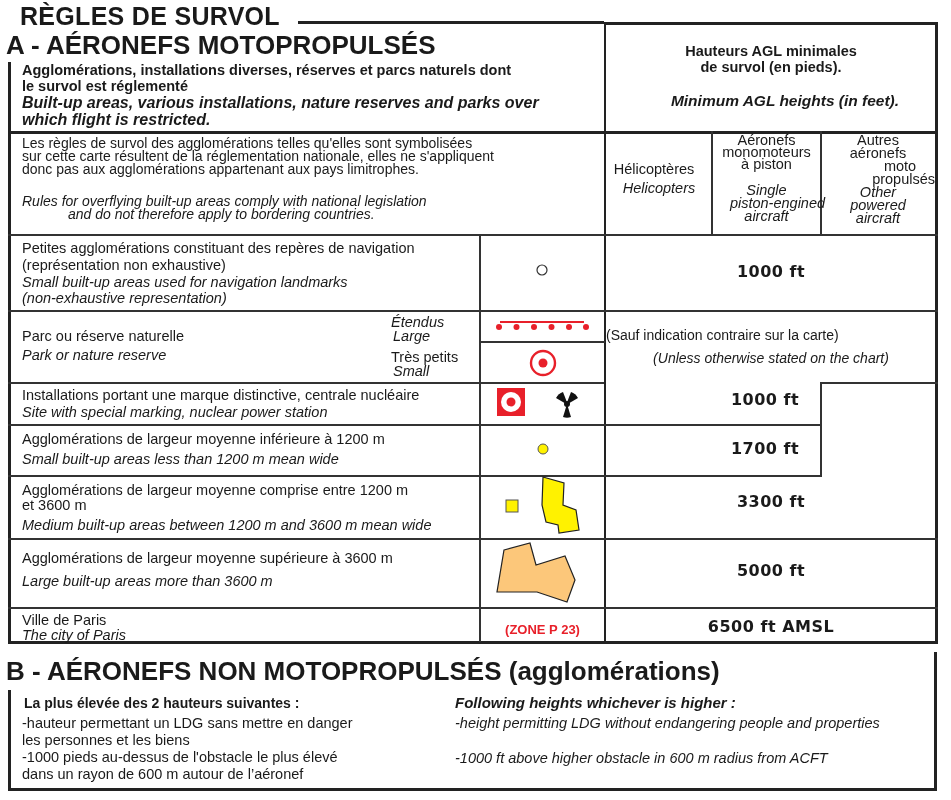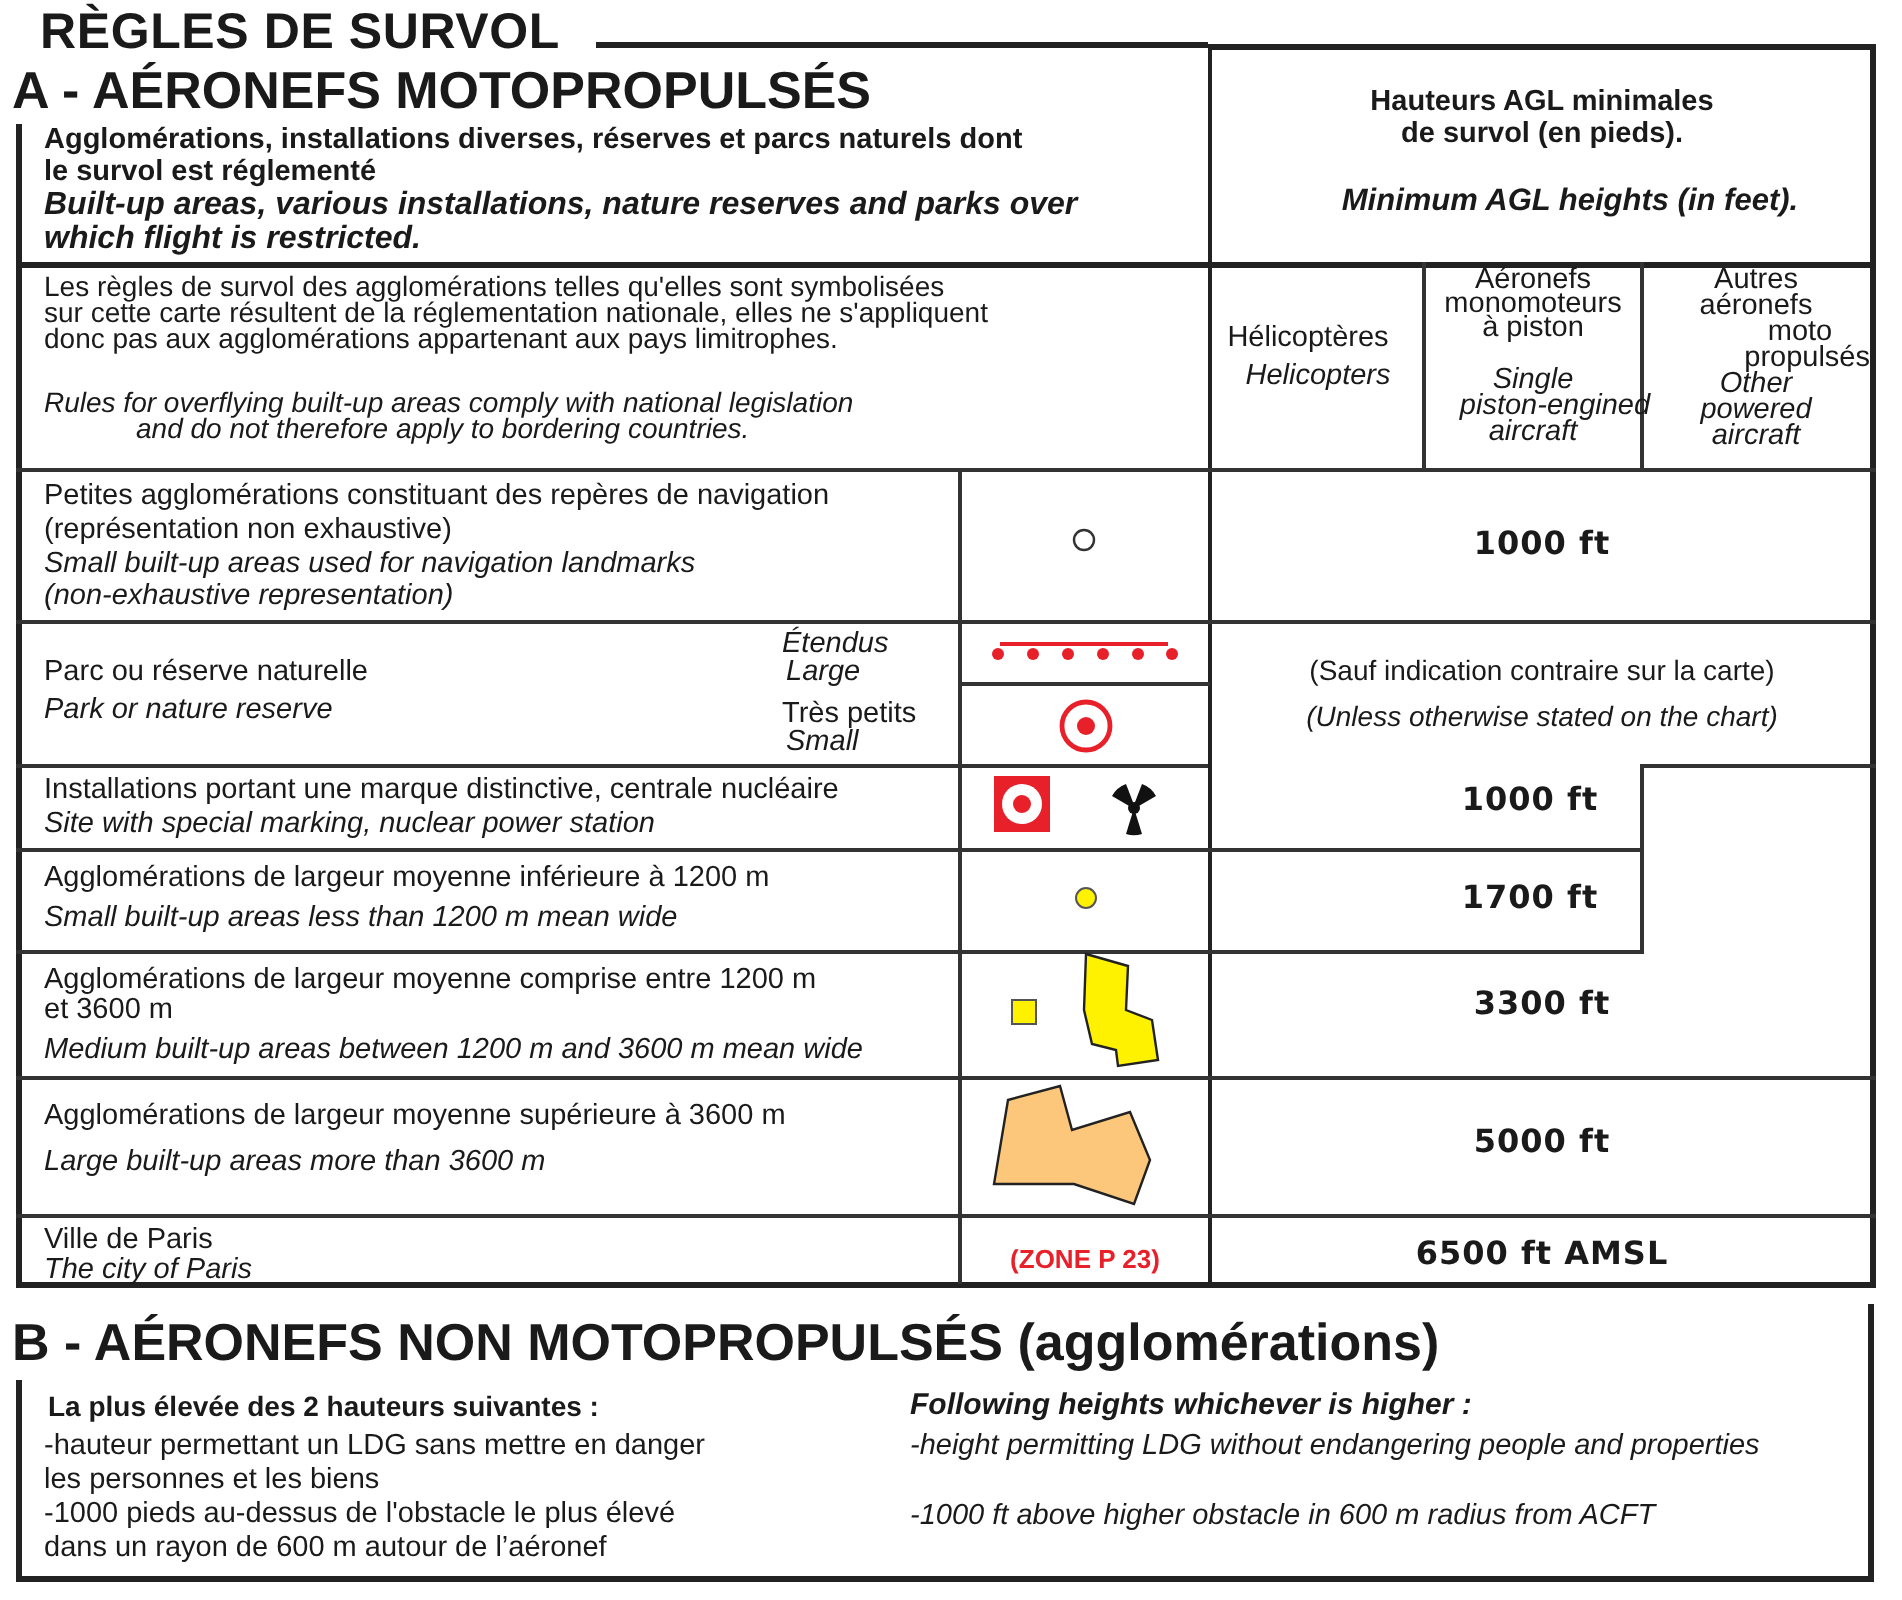--- a/index.html
+++ b/index.html
@@ -100,21 +100,21 @@
   <circle cx="22.5" cy="9" r="3" fill="#e8202a"></circle>
   <circle cx="40" cy="9" r="3" fill="#e8202a"></circle>
   <circle cx="57.5" cy="9" r="3" fill="#e8202a"></circle>
   <circle cx="75" cy="9" r="3" fill="#e8202a"></circle>
   <circle cx="92" cy="9" r="3" fill="#e8202a"></circle>
 </svg>
 <svg class="abs" style="left:528px;top:348px;" width="30" height="30">
   <circle cx="15" cy="15" r="12" fill="none" stroke="#e8202a" stroke-width="2.4"></circle>
   <circle cx="15" cy="15" r="4.5" fill="#e8202a"></circle>
 </svg>
-<div class="abs txt" style="left:606px;top:327px;width:330px;text-align:center;font-size:14px;">(Sauf indication contraire sur la carte)</div>
+<div class="abs txt" style="left:606px;top:327px;width:330px;text-align:left;font-size:14px;">(Sauf indication contraire sur la carte)</div>
 <div class="abs txt it" style="left:606px;top:350px;width:330px;text-align:center;font-size:14px;">(Unless otherwise stated on the chart)</div>
 
 <div class="abs hline" style="left:8px;top:382px;width:596px;"></div>
 <div class="abs txt" style="left:22px;top:387px;">Installations portant une marque distinctive, centrale nucléaire</div>
 <div class="abs txt it" style="left:22px;top:404px;">Site with special marking, nuclear power station</div>
 <svg class="abs" style="left:497px;top:388px;" width="30" height="30">
   <rect x="0" y="0" width="28" height="28" fill="#e8202a"></rect>
   <circle cx="14" cy="14" r="10" fill="#fff"></circle>
   <circle cx="14" cy="14" r="4.5" fill="#e8202a"></circle>
 </svg>

